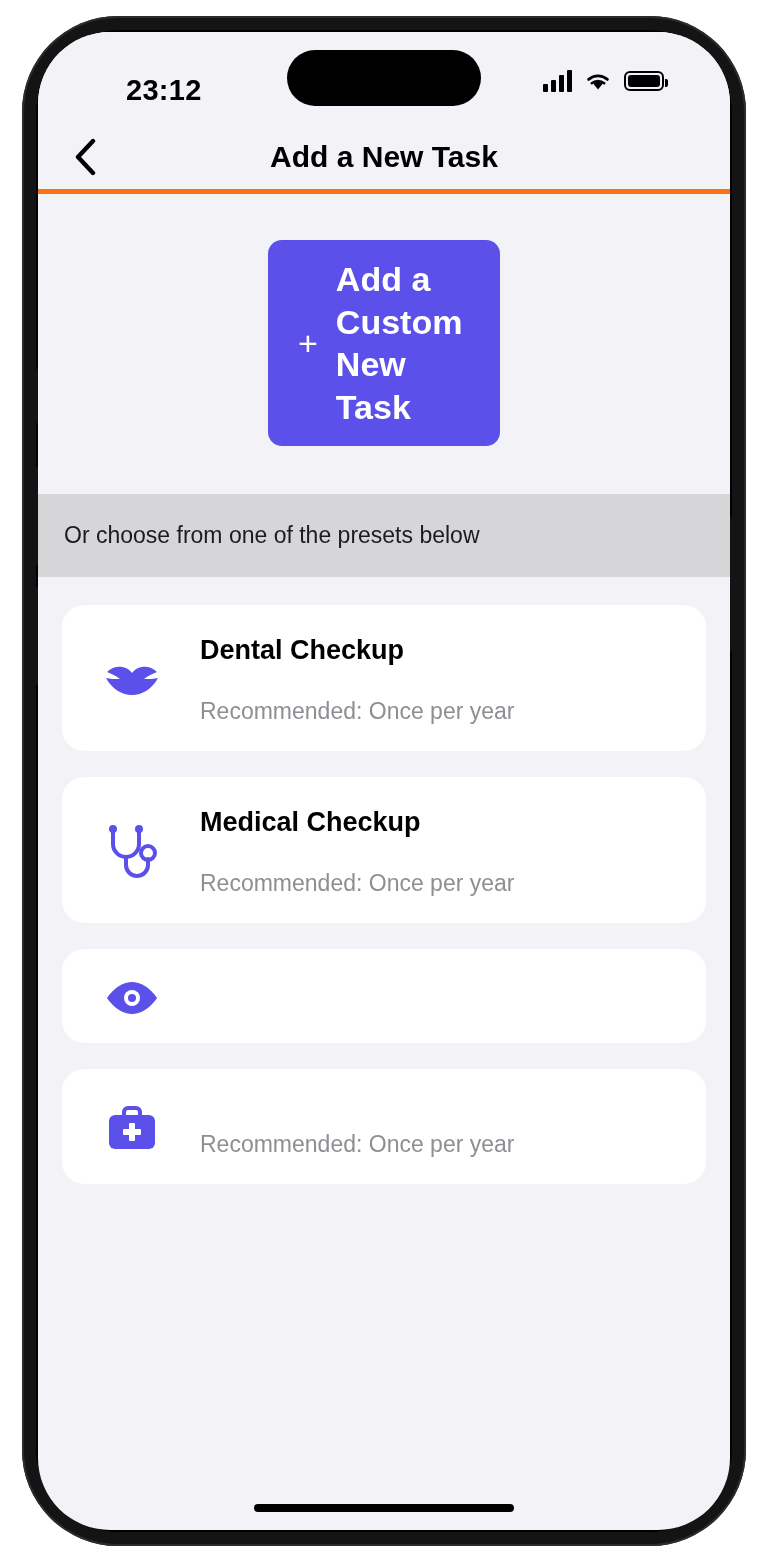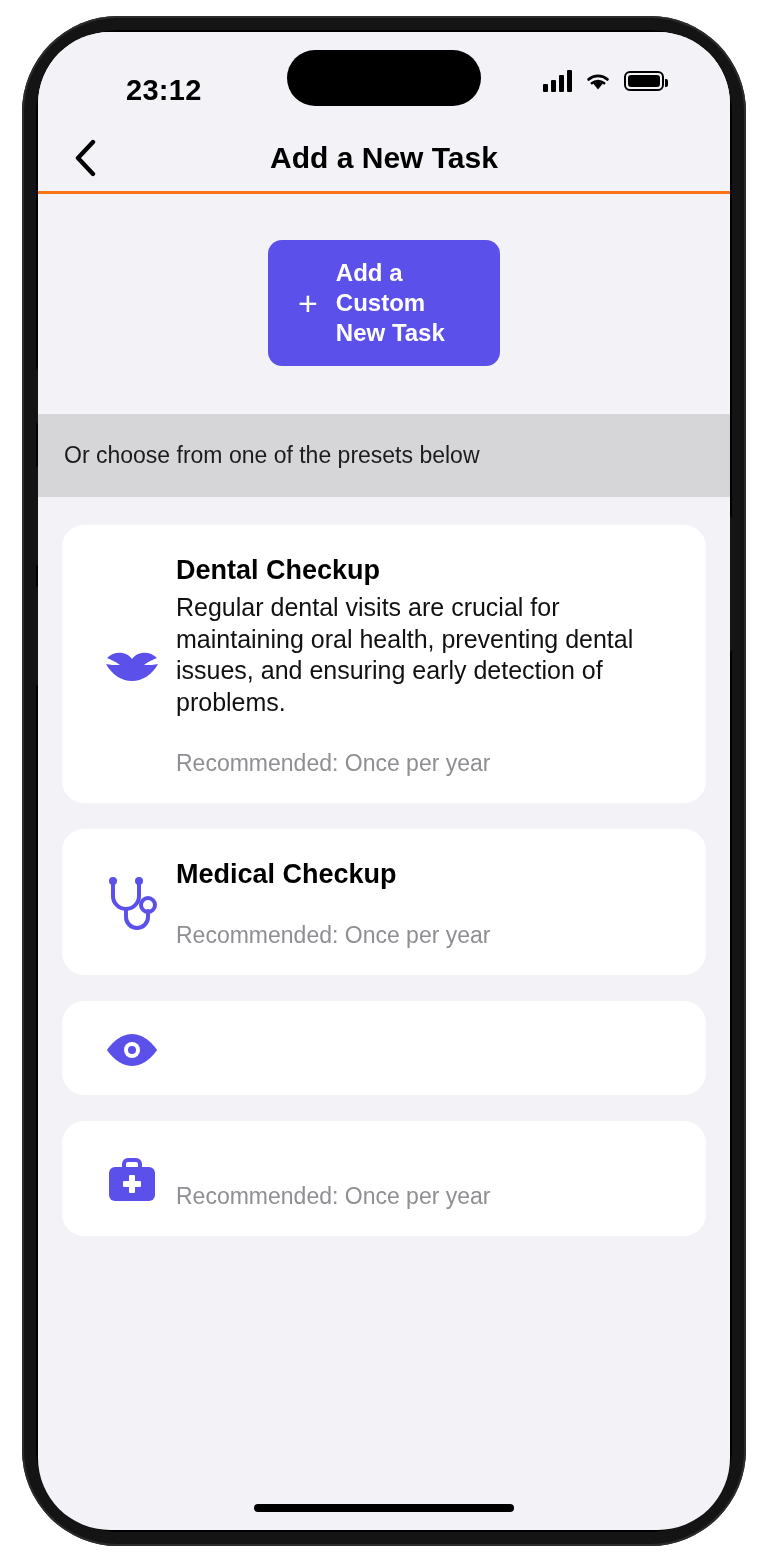--- a/index.html
+++ b/index.html
@@ -108,21 +108,21 @@
     content: ""; position: absolute; right: -6px; top: 6px;
     width: 3px; height: 8px; background: #000; border-radius: 0 2px 2px 0;
   }
   .battery > span { display: block; height: 100%; background: #000; border-radius: 3px; }
 
   
   .nav-bar {
     position: relative;
     height: 70px;
     background: #f2f2f7;
-    border-bottom: 3px solid #f97316;
+    border-bottom: 5px solid #f97316;
   }
   .nav-back {
     position: absolute;
     left: 24px; top: 50%;
     transform: translateY(-50%);
     width: 46px; height: 46px;
     display: flex; align-items: center; justify-content: center;
     cursor: pointer;
   }
   .nav-title {
@@ -153,21 +153,21 @@
     cursor: pointer;
     max-width: 232px;
   }
   .cta-plus {
     font-size: 34px;
     font-weight: 500;
     line-height: 1;
     color: #fff;
   }
   .cta-label {
-    font-size: 24px;
+    font-size: 34px;
     font-weight: bold;
     line-height: 1.25;
   }
 
   
   .presets-header {
     background: #d6d6d9;
     padding: 28px 26px;
     font-size: 23px;
     color: #1c1c1e;
@@ -177,21 +177,21 @@
   .list {
     background: #f2f2f7;
     padding: 28px 24px 0 24px;
   }
   .card {
     background: #ffffff;
     border-radius: 22px;
     margin-bottom: 26px;
     padding: 30px 26px 26px 26px;
     display: flex;
-    gap: 0;
+    gap: 24px;
     cursor: pointer;
   }
   .card-icon {
     width: 88px;
     min-width: 88px;
     display: flex;
     align-items: center;
     justify-content: center;
     color: #5b50ea;
   }
@@ -284,21 +284,20 @@
     <div class="list">
 
       <div class="card">
         <div class="card-icon">
           <svg width="56" height="34" viewBox="0 0 56 34">
             <path d="M28 10 C22 2 10 2 3 9 C10 12 12 13 16 16 C10 16 6 16 2 15 C8 26 18 32 28 32 C38 32 48 26 54 15 C50 16 46 16 40 16 C44 13 46 12 53 9 C46 2 34 2 28 10 Z" fill="#5b50ea"></path>
           </svg>
         </div>
         <div class="card-body">
           <div class="card-title">Dental Checkup</div>
-          <div class="card-desc">Regular dental visits are crucial for maintaining oral health, preventing dental issues, and ensuring early detection of problems.</div>
           <div class="card-rec">Recommended: Once per year</div>
         </div>
       </div>
 
       <div class="card">
         <div class="card-icon">
           <svg width="54" height="56" viewBox="0 0 54 56">
             <path d="M8 6 v14 a13 13 0 0 0 26 0 V6" stroke="#5b50ea" stroke-width="4" fill="none" stroke-linecap="round"></path>
             <circle cx="8" cy="5" r="4" fill="#5b50ea"></circle>
             <circle cx="34" cy="5" r="4" fill="#5b50ea"></circle>

